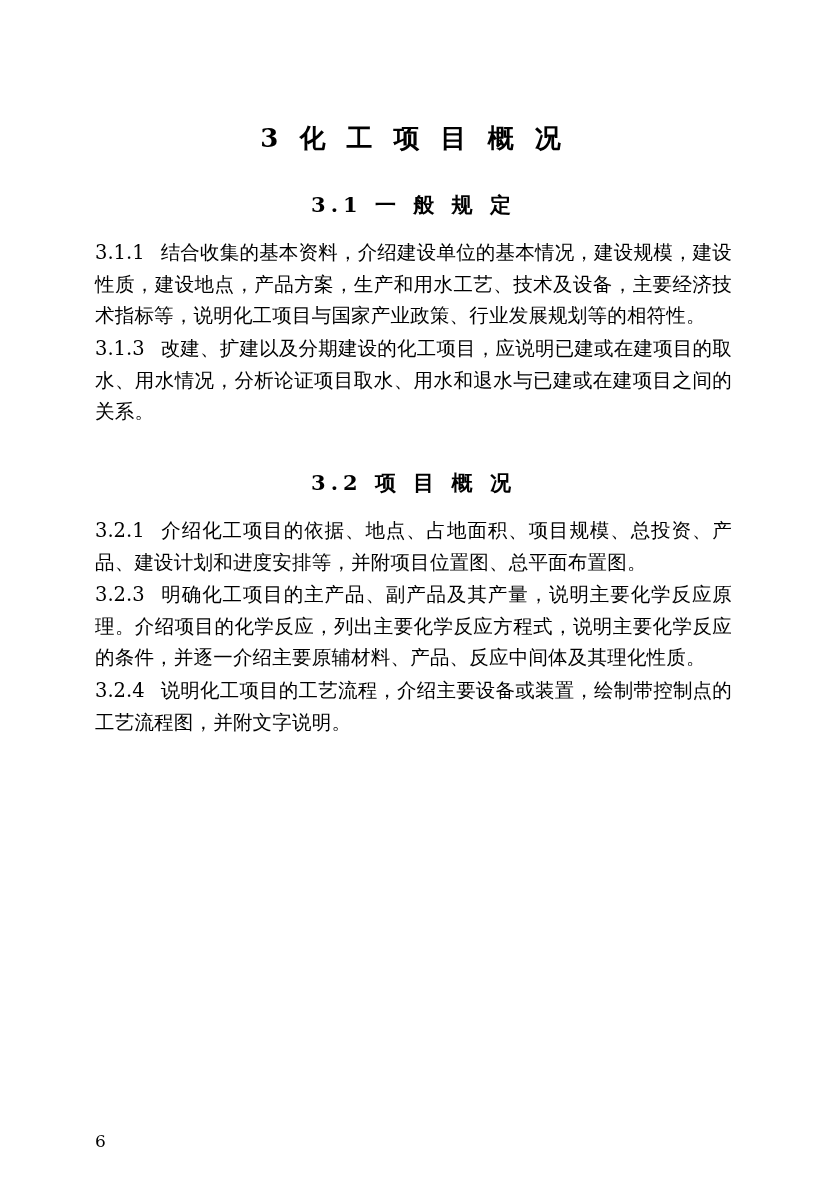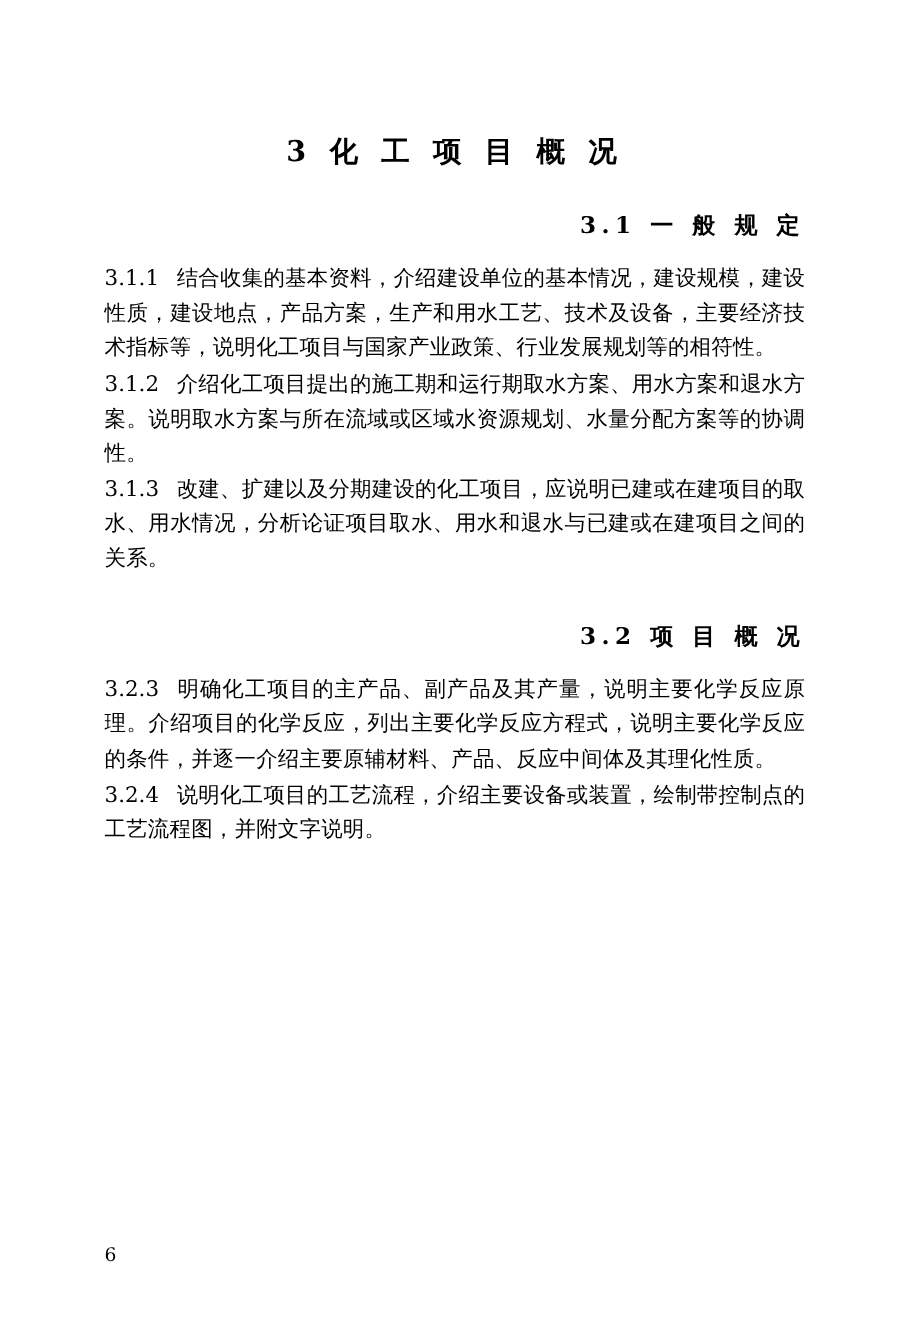--- a/index.html
+++ b/index.html
@@ -26,21 +26,21 @@
   }
   .chapter-title {
     text-align: center;
     font-size: 26px;
     font-weight: bold;
     letter-spacing: 6px;
     margin: 0 0 34px 0;
     line-height: 1.3;
   }
   .section-title {
-    text-align: right;
+    text-align: center;
     font-size: 21px;
     font-weight: bold;
     letter-spacing: 5px;
     margin: 0 0 18px 0;
     line-height: 1.4;
   }
   .section-title.second {
     margin-top: 40px;
     margin-bottom: 18px;
   }
@@ -75,28 +75,28 @@
 <div class="page">
 
   <h1 class="chapter-title">3  化 工 项 目 概 况</h1>
 
   <h2 class="section-title">3.1  一 般 规 定</h2>
 
   <p class="para">
     <span class="num">3.1.1</span><span class="gap"></span><span>结合收集的基本资料，介绍建设单位的基本情况，建设规模，建设性质，建设地点，产品方案，生产和用水工艺、技术及设备，主要经济技术指标等，说明化工项目与国家产业政策、行业发展规划等的相符性。</span>
   </p>
   <p class="para">
-    <span class="num">3.1.2</span><span class="gap"></span><span>介绍化工项目提出的施工期和运行期取水方案、用水方案和退水方案。说明取水方案与所在流域或区域水资源规划、水量分配方案等的协调性。</span>
-  </p>
-  <p class="para">
     <span class="num">3.1.3</span><span class="gap"></span><span>改建、扩建以及分期建设的化工项目，应说明已建或在建项目的取水、用水情况，分析论证项目取水、用水和退水与已建或在建项目之间的关系。</span>
   </p>
 
   <h2 class="section-title second">3.2  项 目 概 况</h2>
 
+  <p class="para">
+    <span class="num">3.2.1</span><span class="gap"></span><span>介绍化工项目的依据、地点、占地面积、项目规模、总投资、产品、建设计划和进度安排等，并附项目位置图、总平面布置图。</span>
+  </p>
   <p class="para">
     <span class="num">3.2.3</span><span class="gap"></span><span>明确化工项目的主产品、副产品及其产量，说明主要化学反应原理。介绍项目的化学反应，列出主要化学反应方程式，说明主要化学反应的条件，并逐一介绍主要原辅材料、产品、反应中间体及其理化性质。</span>
   </p>
   <p class="para">
     <span class="num">3.2.4</span><span class="gap"></span><span>说明化工项目的工艺流程，介绍主要设备或装置，绘制带控制点的工艺流程图，并附文字说明。</span>
   </p>
 
   <div class="page-number">6</div>
 
 </div>

